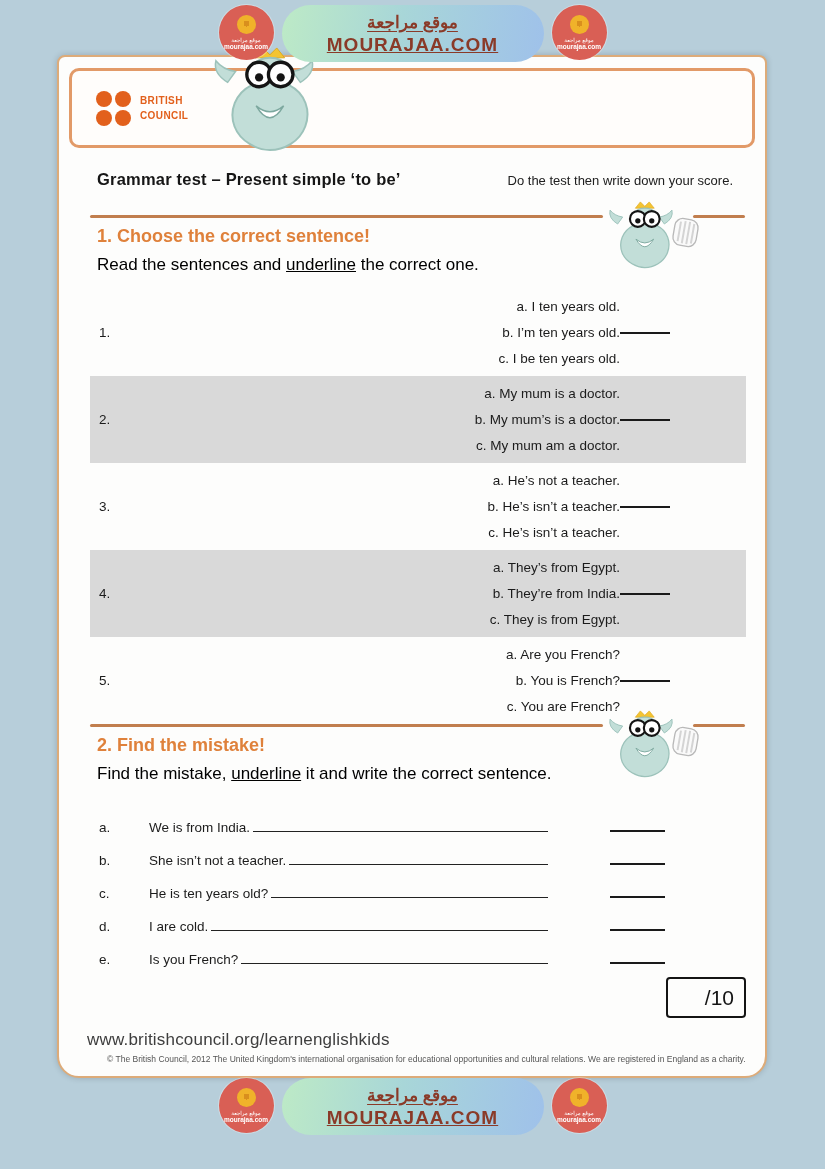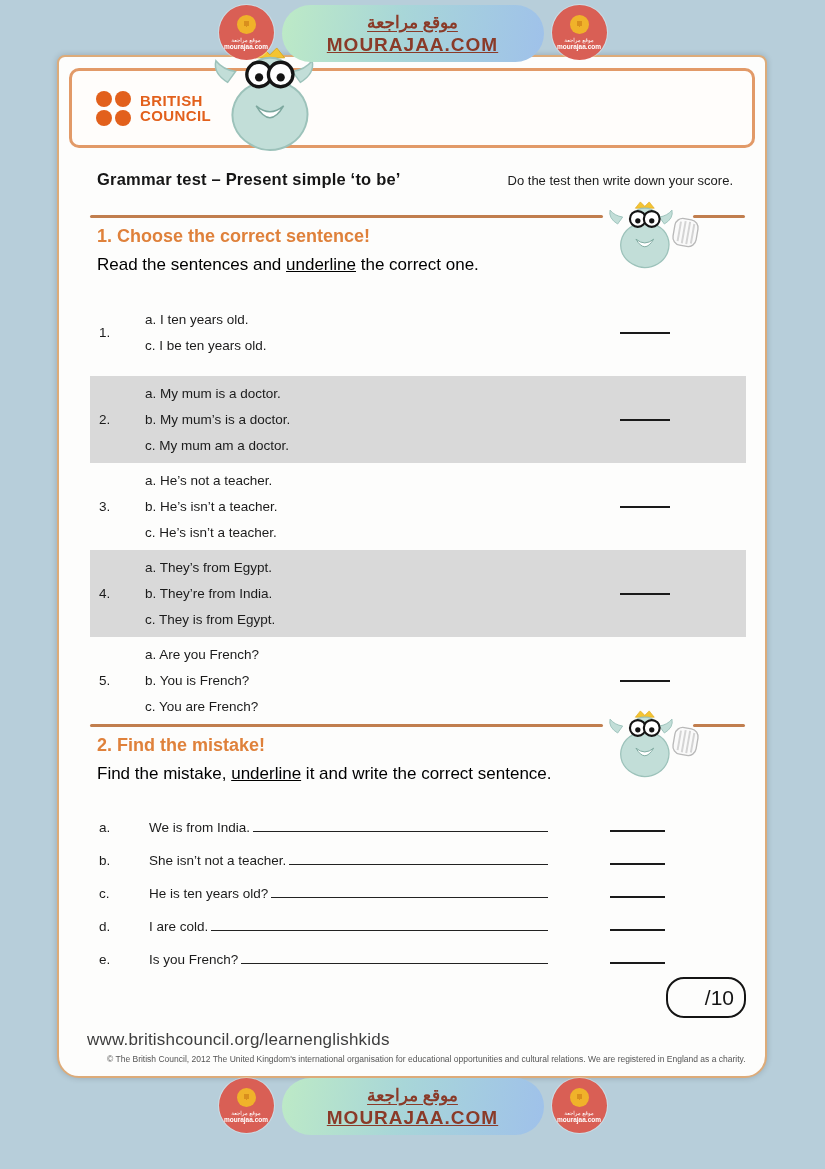--- a/index.html
+++ b/index.html
@@ -10,21 +10,21 @@
   .sheet{position:absolute;left:57px;top:55px;width:710px;height:1023px;background:#fdfdfc;
          border:2px solid #ddab79;border-radius:8px 8px 22px 22px;box-sizing:border-box;
          box-shadow:0 0 6px rgba(0,0,0,0.18);}
 
   
   .bc-box{position:relative;margin:11px 10px 0 10px;height:74px;border:3px solid #e29a68;
           border-radius:10px;display:flex;align-items:center;background:#fffdfb;}
   .bc-logo{display:flex;align-items:center;gap:9px;margin-left:24px;}
   .bc-dots{display:grid;grid-template-columns:16px 16px;grid-auto-rows:16px;gap:3px;}
   .bc-dots i{width:16px;height:16px;border-radius:50%;background:#e2601c;display:block;}
-  .bc-text{display:flex;flex-direction:column;color:#e2601c;font-weight:bold;font-size:15px;
+  .bc-text{display:flex;flex-direction:column;color:#e2601c;font-weight:bold;font-size:10px;
            line-height:15px;letter-spacing:0.4px;}
   .bc-monster{position:absolute;left:136px;top:-24px;width:112px;height:108px;z-index:3;}
   .lek{margin-left:auto;margin-right:16px;font-size:27px;white-space:nowrap;}
   .lek-learn{color:#ec9e6b;}
   .lek-english{color:#e06d25;font-weight:bold;}
   .lek-kids{color:#e88b4f;margin-left:7px;}
 
   
   .title-row{display:flex;align-items:baseline;margin:22px 20px 0 38px;}
   .title{font-size:16.5px;font-weight:bold;color:#161616;letter-spacing:0.2px;}
@@ -44,33 +44,33 @@
   .sec-heading{margin:8px 0 0 38px;color:#df813b;font-weight:bold;font-size:18px;}
   .sec-instr{margin:8px 0 0 38px;font-size:17px;color:#000000;}
   .u{text-decoration:underline;}
 
   
   .qlist{margin:14px 19px 0 31px;}
   .q{display:flex;align-items:center;min-height:87px;padding:4px 0;box-sizing:border-box;}
   .q.shaded{background:#d9d9d9;}
   .qnum{width:46px;padding-left:9px;font-size:13.5px;color:#1b1b1b;}
   .opts{flex:1;}
-  .opt{font-size:13.5px;line-height:26px;color:#1b1b1b;}
+  .opt{font-size:13.5px;line-height:26px;color:#1b1b1b;text-align:right;}
   .q-ans{width:50px;height:2px;background:#1a1a1a;margin-right:76px;}
 
   
   .ilist{margin:18px 19px 0 31px;}
   .item{display:flex;align-items:flex-end;height:33px;}
   .iltr{width:50px;padding-left:9px;font-size:13.5px;color:#1b1b1b;}
   .isentence{font-size:13.5px;color:#1b1b1b;white-space:nowrap;padding-right:3px;}
   .ilong{flex:1;border-bottom:1.5px solid #222;margin-bottom:3px;}
   .ishort{width:55px;border-bottom:2px solid #1a1a1a;margin-left:62px;margin-right:81px;margin-bottom:3px;}
 
   
-  .scorebox{width:80px;height:41px;border:2.5px solid #141414;border-radius:18px;
+  .scorebox{width:80px;height:41px;border:2.5px solid #141414;border-radius:4px;
             margin:10px 19px 0 auto;display:flex;align-items:center;justify-content:flex-end;
             padding-right:10px;font-size:21px;color:#141414;box-sizing:border-box;}
 
   
   .footer{margin:12px 19px 0 28px;}
   .furl{font-size:17px;color:#3e3e3e;letter-spacing:0.2px;}
   .fcopy{margin-top:4px;font-size:8.5px;color:#555;padding-left:20px;}
 
   
   .wm{position:absolute;left:0;width:100%;display:flex;justify-content:center;align-items:flex-start;
@@ -159,20 +159,21 @@
       <div class="sec-heading">1. Choose the correct sentence!</div>
       <div class="sec-instr">
         <span>Read the sentences and </span><span class="u">underline</span><span> the correct one.</span>
       </div>
 
       <div class="qlist">
         <div class="q">
           <div class="qnum">1.</div>
           <div class="opts">
             <div class="opt">a. I ten years old.</div>
+            <div class="opt">b. I’m ten years old.</div>
             <div class="opt">c. I be ten years old.</div>
           </div>
           <div class="q-ans"></div>
         </div>
         <div class="q shaded">
           <div class="qnum">2.</div>
           <div class="opts">
             <div class="opt">a. My mum is a doctor.</div>
             <div class="opt">b. My mum’s is a doctor.</div>
             <div class="opt">c. My mum am a doctor.</div>

